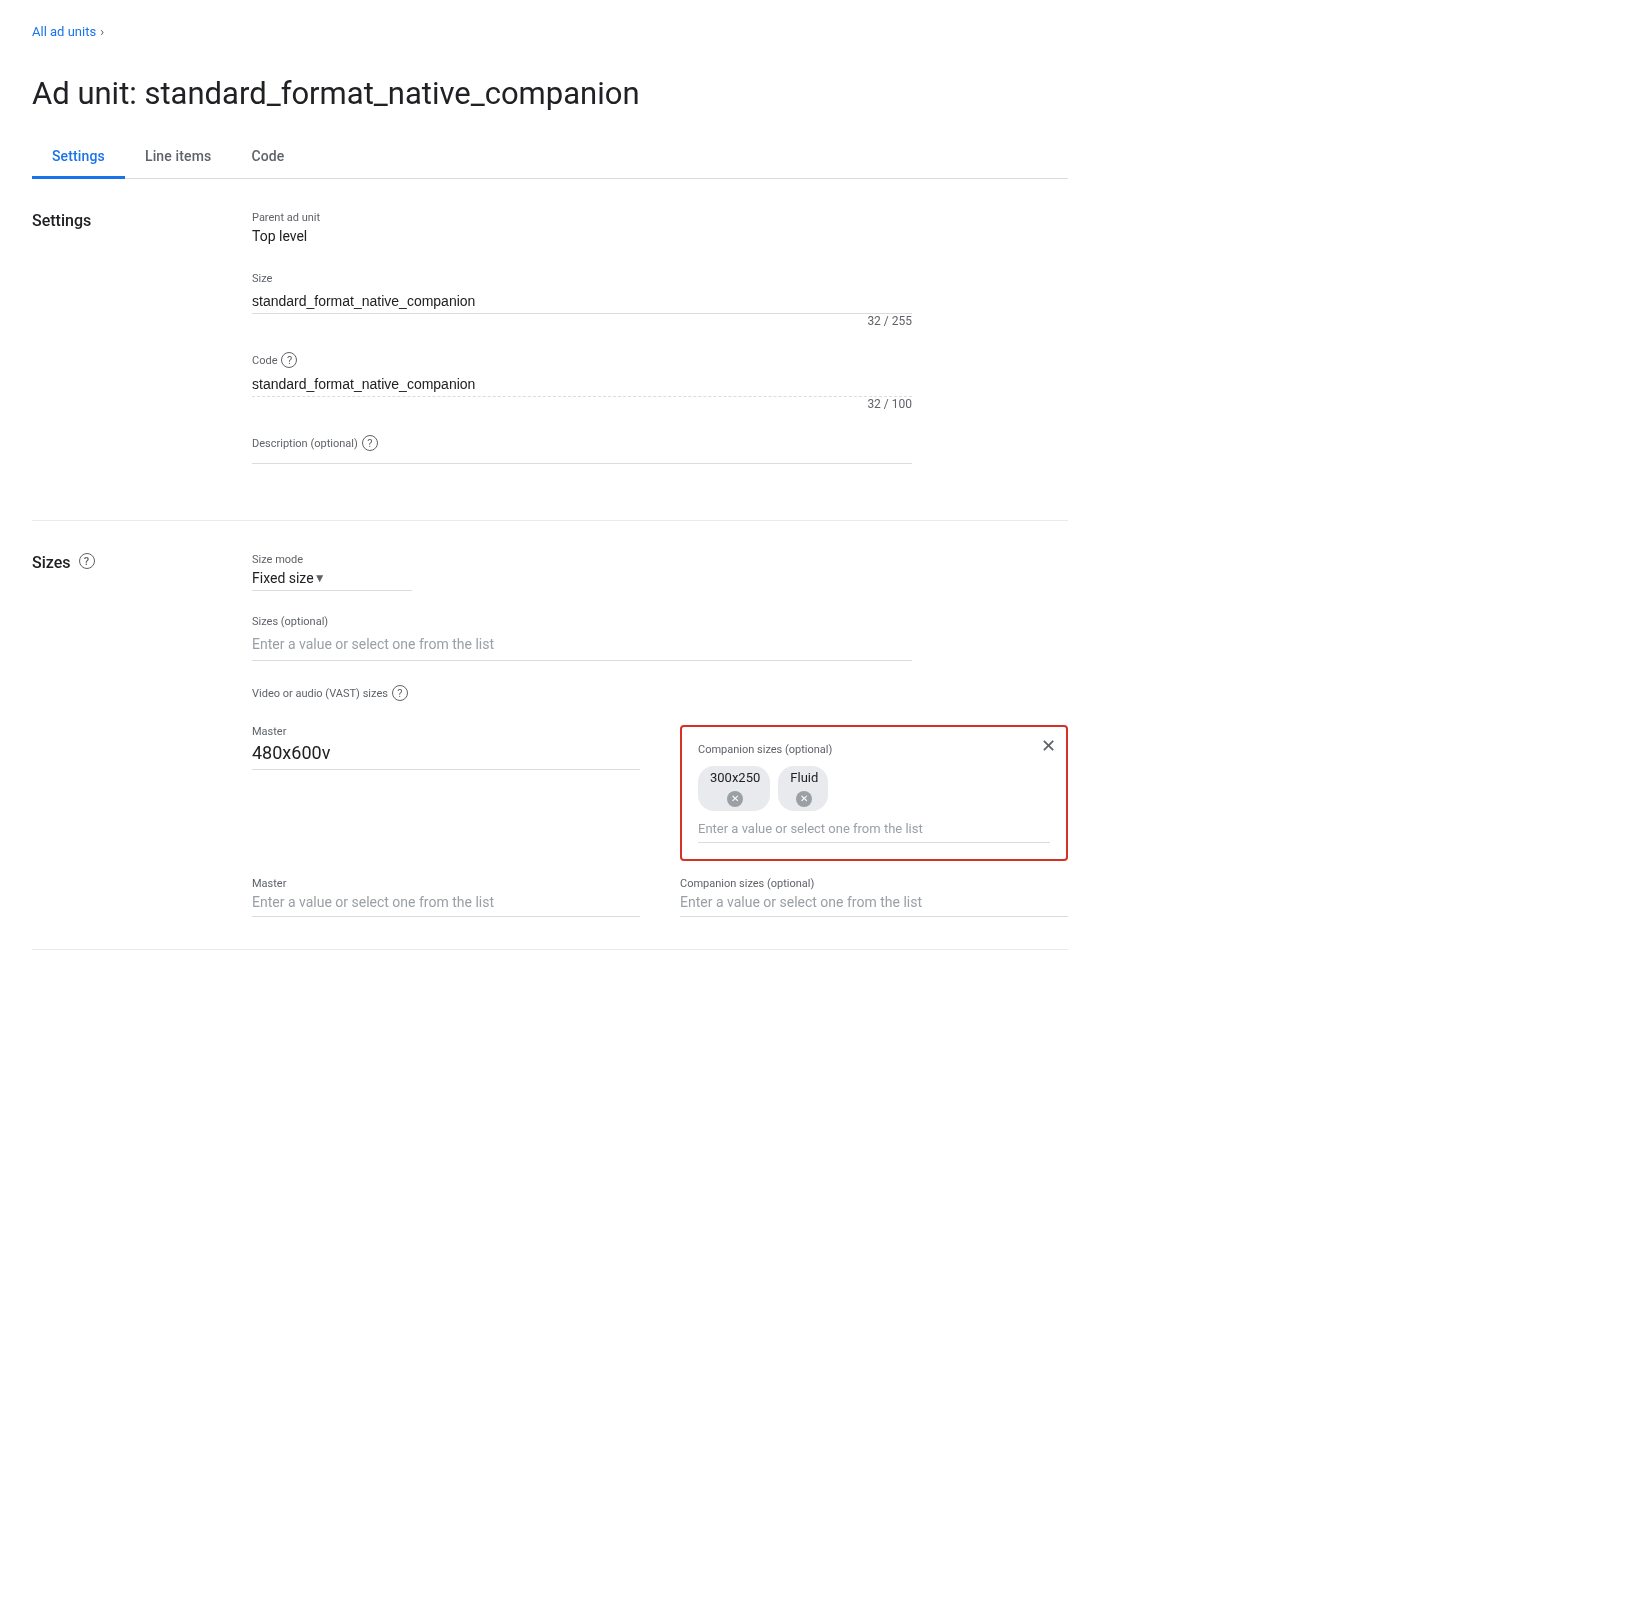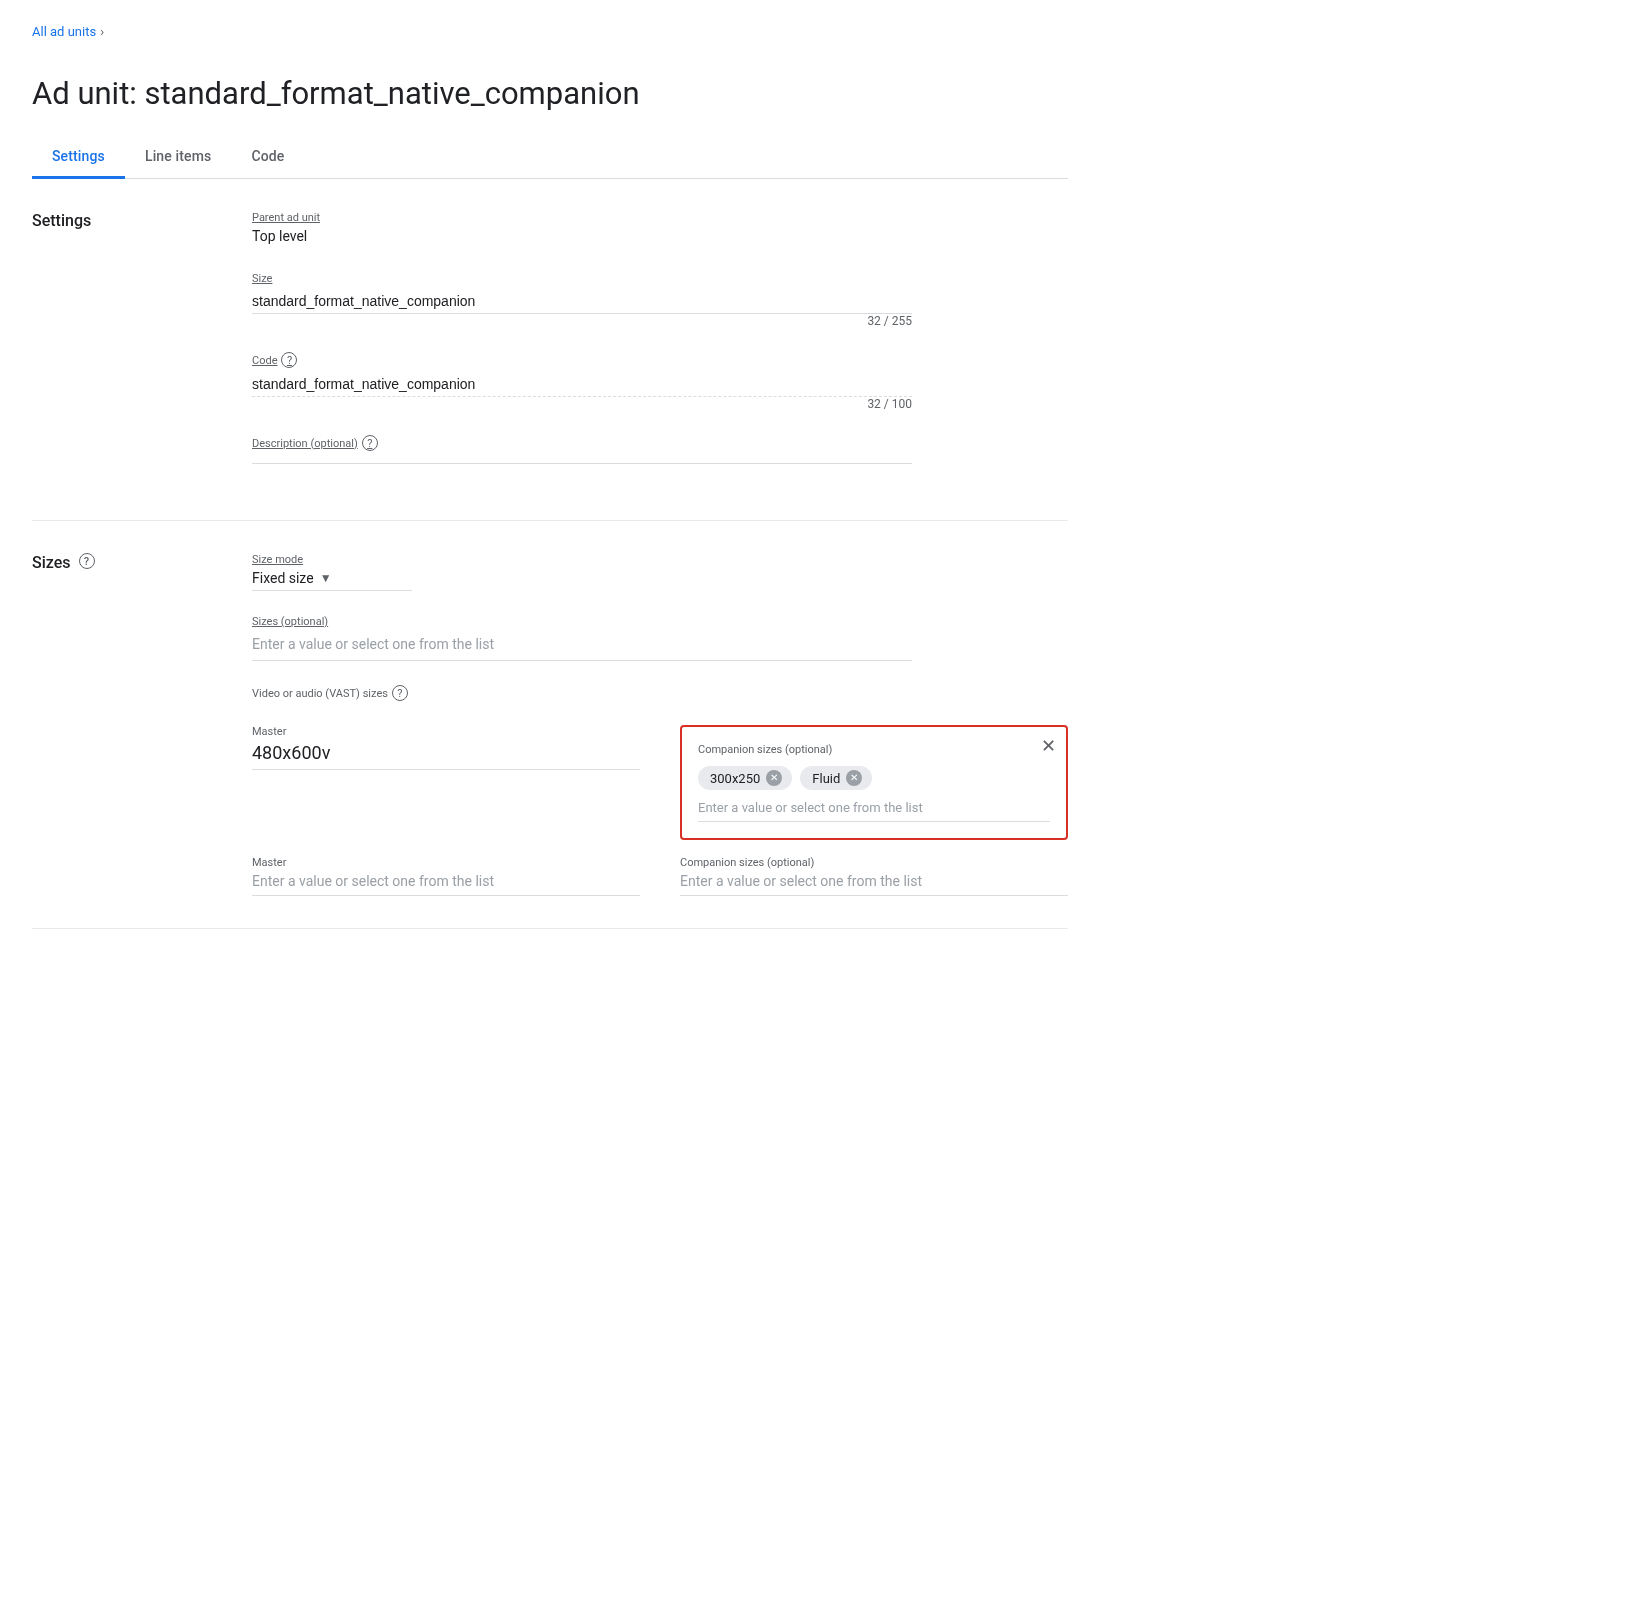--- a/index.html
+++ b/index.html
@@ -76,21 +76,20 @@
     .field-group {
       margin-bottom: 24px;
     }
     .field-label {
       font-size: 11px;
       color: #5f6368;
       margin-bottom: 4px;
       display: flex;
       align-items: center;
       gap: 4px;
-      text-decoration: underline;
     }
     .field-value {
       font-size: 14px;
       color: #202124;
       padding-bottom: 4px;
     }
     .field-input {
       width: 660px;
       border: none;
       border-bottom: 1px solid #dadce0;
@@ -127,21 +126,20 @@
       color: #5f6368;
       font-size: 11px;
       cursor: pointer;
       font-style: normal;
       line-height: 1;
     }
     
     .dropdown-trigger {
       display: inline-flex;
       align-items: center;
-      gap: 6px;
       cursor: pointer;
       font-size: 14px;
       color: #202124;
       padding-bottom: 4px;
       border-bottom: 1px solid #dadce0;
       min-width: 160px;
     }
     .dropdown-arrow {
       font-size: 12px;
       color: #5f6368;
@@ -209,20 +207,21 @@
     }
     .chip {
       display: inline-flex;
       align-items: center;
       gap: 6px;
       background: #e8eaed;
       border-radius: 16px;
       padding: 4px 10px 4px 12px;
       font-size: 13px;
       color: #202124;
+      flex-direction: column;
     }
     .chip-remove {
       display: inline-flex;
       align-items: center;
       justify-content: center;
       width: 16px;
       height: 16px;
       border-radius: 50%;
       background: #9aa0a6;
       color: #fff;

